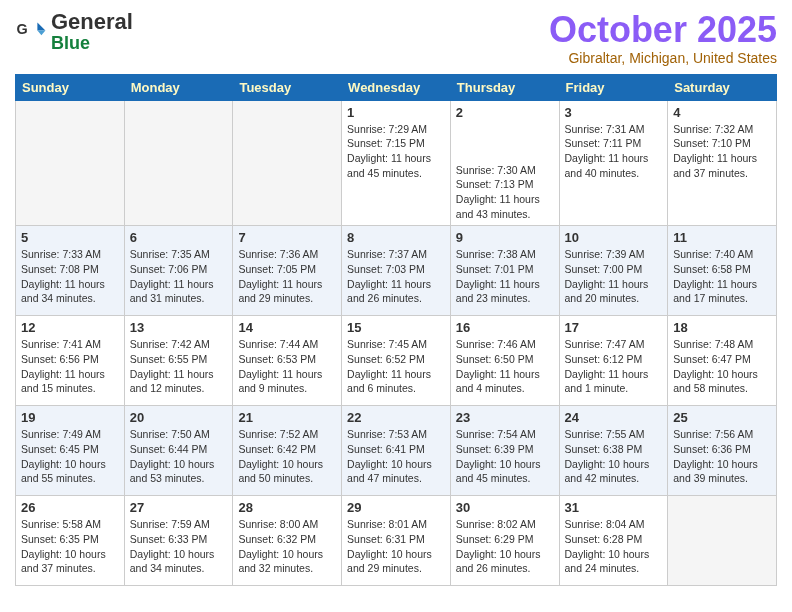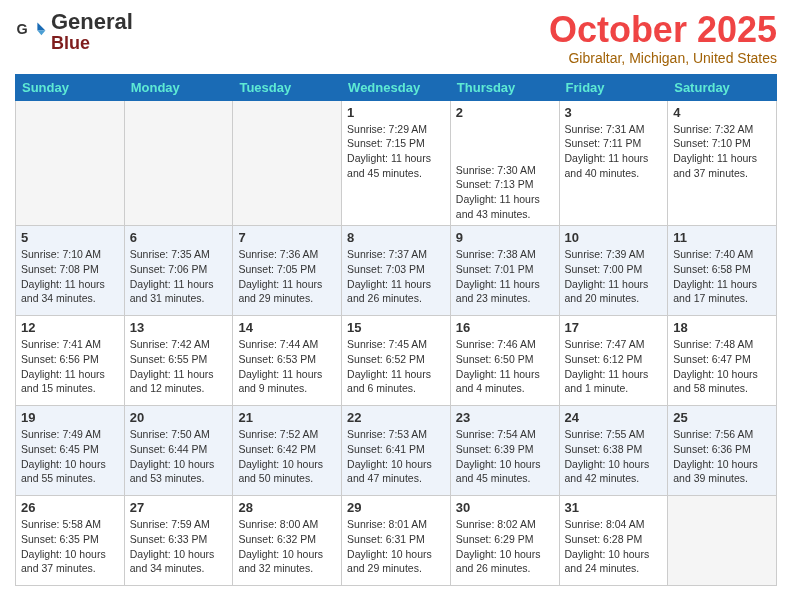--- a/index.html
+++ b/index.html
@@ -31,47 +31,47 @@
       line-height: 1.1;
     }
     .logo-general {
       font-size: 22px;
       font-weight: bold;
       color: #333;
     }
     .logo-blue {
       font-size: 18px;
       font-weight: bold;
-      color: #7f1d1d;
+      color: #15803d;
     }
     .logo-icon {
       width: 32px;
       height: 32px;
     }
     .title-block {
       text-align: right;
     }
     .month-title {
       font-size: 36px;
       font-weight: bold;
-      color: #ef4444;
+      color: #8b5cf6;
       line-height: 1.1;
     }
     .subtitle {
       font-size: 14px;
       color: #a16207;
     }
     table {
       width: 100%;
       border-collapse: collapse;
       table-layout: fixed;
     }
     .day-header {
       background-color: #1a6bb5;
-      color: #5eead4;
+      color: #fef9c3;
       text-align: left;
       padding: 5px 6px;
       font-size: 13px;
       font-weight: bold;
       border: 1px solid #1a6bb5;
     }
     td {
       border: 1px solid #ccc;
       vertical-align: top;
       padding: 4px 5px;
@@ -172,21 +172,21 @@
             <div class="day-number">4</div>
             <div class="day-info" style="white-space: pre-line;">Sunrise: 7:32 AM
 Sunset: 7:10 PM
 Daylight: 11 hours
 and 37 minutes.</div>
           </td>
         </tr>
         <tr class="row-week2">
           <td>
             <div class="day-number">5</div>
-            <div class="day-info" style="white-space: pre-line;">Sunrise: 7:10 AM
+            <div class="day-info" style="white-space: pre-line;">Sunrise: 7:33 AM
 Sunset: 7:08 PM
 Daylight: 11 hours
 and 34 minutes.</div>
           </td>
           <td>
             <div class="day-number">6</div>
             <div class="day-info" style="white-space: pre-line;">Sunrise: 7:35 AM
 Sunset: 7:06 PM
 Daylight: 11 hours
 and 31 minutes.</div>

